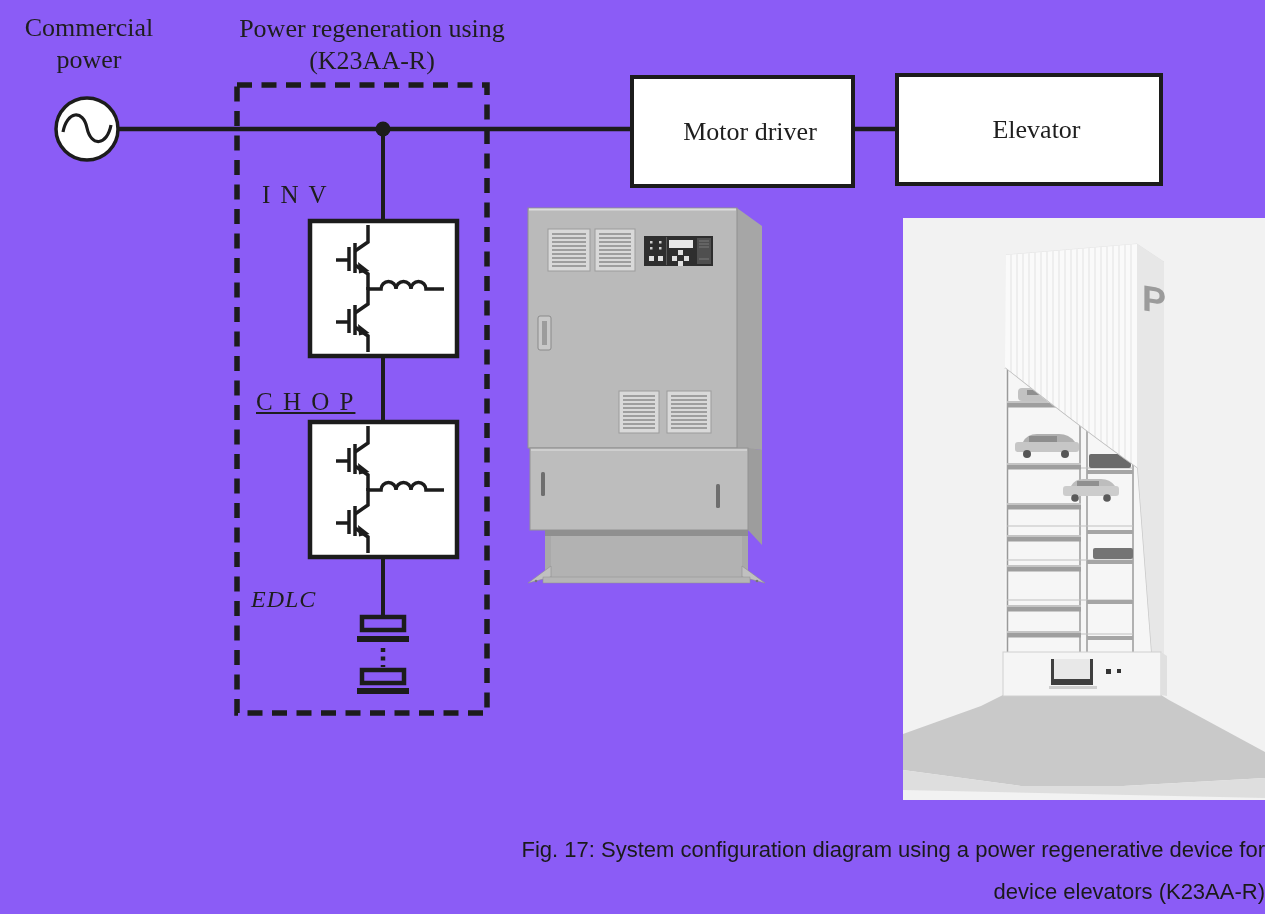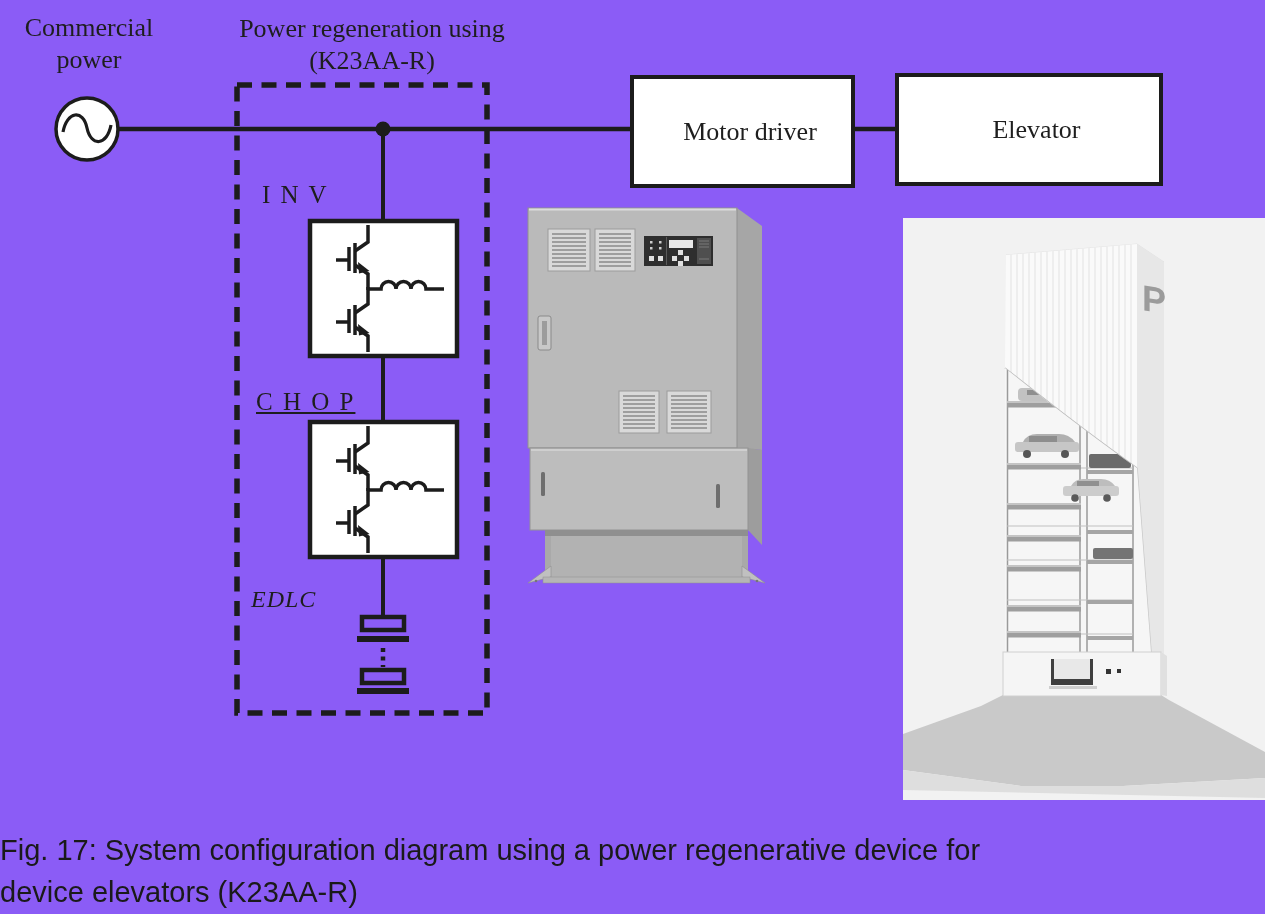--- a/index.html
+++ b/index.html
@@ -8,21 +8,21 @@
   .abs { position:absolute; }
   .lbl { color:#1e1e1e; text-align:center; }
   .lbl-source { left:0; top:12px; width:178px; font-size:26px; line-height:32px; }
   .lbl-device { left:182px; top:13px; width:380px; font-size:26px; line-height:32px; }
   .lbl-inv  { left:233px; top:181px; font-size:25px; letter-spacing:2px;margin-left:29px; }
   .lbl-chop { left:256px; top:388px; font-size:25px; letter-spacing:2px;text-decoration:underline; }
   .lbl-edlc { left:251px; top:586px; font-size:24px; letter-spacing:1px;font-style:italic; }
   .schematic-box { border:4px solid #1c1c1c; background:#ffffff; display:flex; align-items:center; justify-content:center; font-size:26px; color:#1e1e1e;padding-left:15px; }
   .box-motor { left:630px; top:75px; width:225px; height:113px; }
   .box-elevator { left:895px; top:73px; width:268px; height:113px; }
-  .caption { left:0; top:829px; width:1265px; text-align:left; font-family:"Liberation Sans", sans-serif; font-size:29px; line-height:42px; color:#1a1a1a; }
+  .caption { left:0; top:829px; width:1265px; text-align:right; font-family:"Liberation Sans", sans-serif; font-size:22px; line-height:42px; color:#1a1a1a; }
   svg { display:block; }
 </style>
 </head>
 <body>
 
 <div class="canvas">
 
   <svg class="abs" style="left:0;top:0" width="1265" height="914" viewBox="0 0 1265 914" fill="none" stroke="#1c1c1c">
     <defs>
       <g id="igbt-sym" stroke="#1c1c1c" stroke-width="3.5" fill="none">

